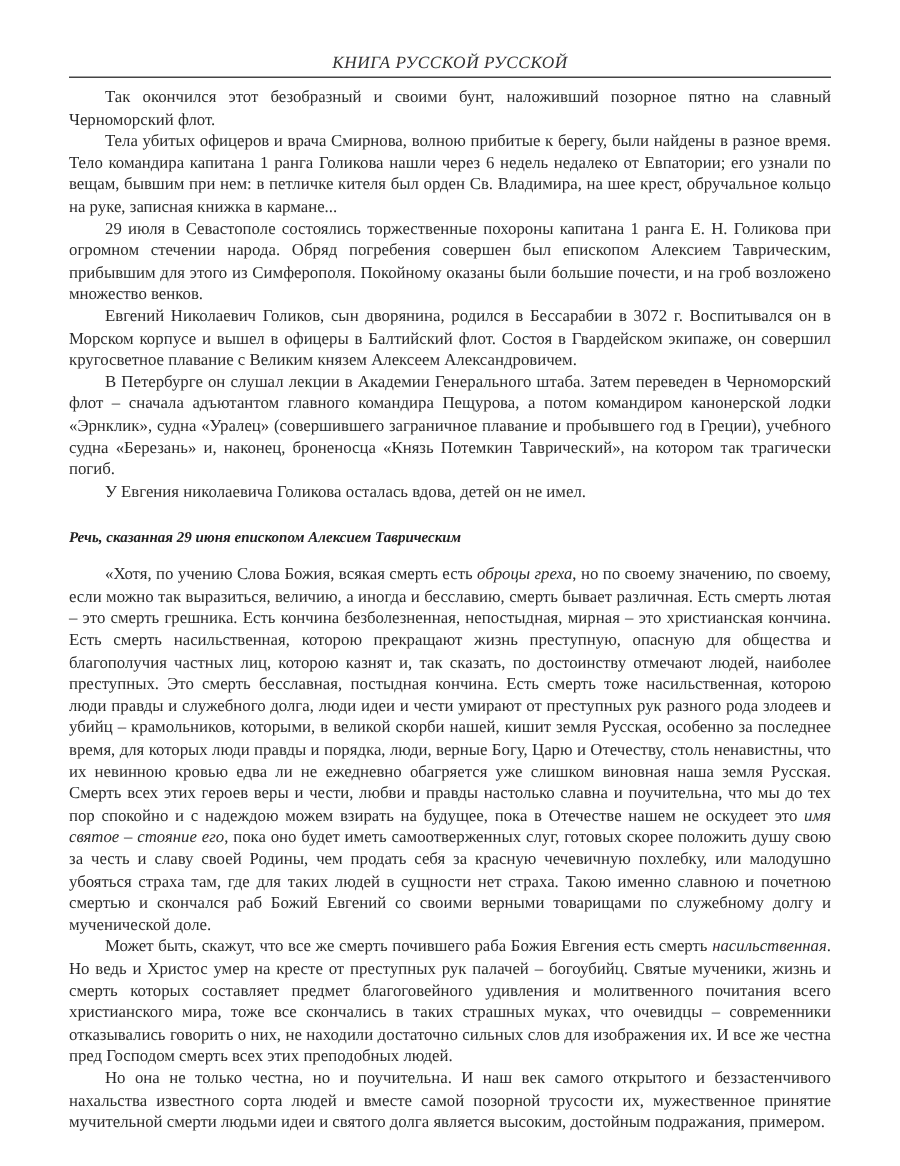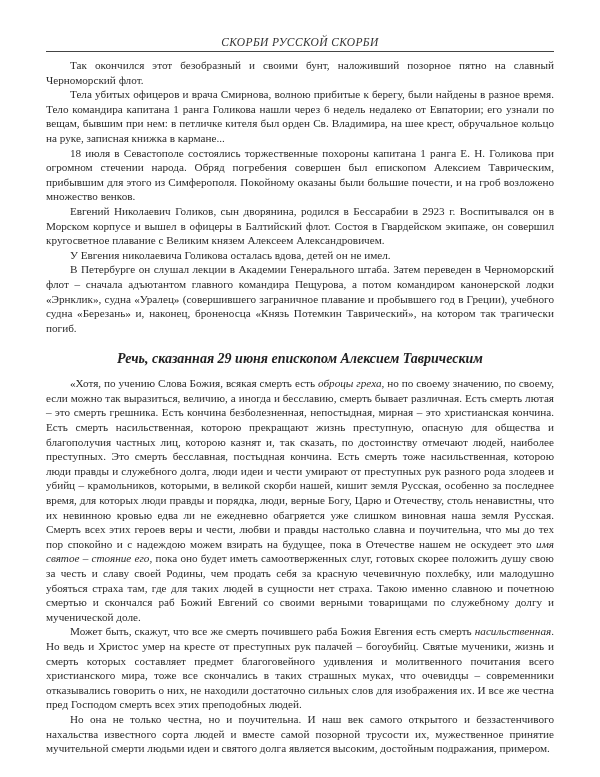--- a/index.html
+++ b/index.html
@@ -11,44 +11,44 @@
     letter-spacing: 0.4px; color: #333;
   }
   .head-rule { position: absolute; top: 51px; left: 0; width: 508px; height: 0; border-top: 1.2px solid #444; }
   .body-text {
     position: absolute; top: 58px; left: 0; width: 508px;
     font-family: "Liberation Serif", serif; font-size: 11.2px; line-height: 14.6px;
     text-align: justify; hyphens: manual; color: #2b2b2b;
   }
   .body-text p { margin: 0; text-indent: 24px; }
   .speech-title {
-    margin: 17px 0 10px 0; text-align: center; font-family: "Liberation Serif", serif;
-    font-weight: bold; font-style: italic; font-size: 14px; line-height: 14px; color: #222;
+    margin: 17px 0 10px 0; font-family: "Liberation Serif", serif;
+    font-weight: bold; font-style: italic; font-size: 10px; line-height: 14px; color: #222;
   }
   .speech-title div { text-indent: 0; }
   .page-number {
     position: absolute; top: 783px; left: 46px;
     font-family: "Liberation Sans", sans-serif; font-size: 11.5px; color: #333;
   }
   em { font-style: italic; }
 </style>
 </head>
 <body>
 
 <div class="page">
-  <div class="running-head">СКОРБИ РУССКОЙ СКОРБИ</div>
+  <div class="running-head">КНИГА РУССКОЙ РУССКОЙ</div>
   <div class="head-rule"></div>
 
   <div class="body-text">
     <p>Так окончился этот безобразный и своими бунт, наложивший позорное пятно на славный Черноморский флот.</p>
     <p>Тела убитых офицеров и врача Смирнова, волною прибитые к берегу, были найдены в разное время. Тело командира капитана 1 ранга Голикова нашли через 6 недель недалеко от Евпатории; его узнали по вещам, бывшим при нем: в петличке кителя был орден Св. Владимира, на шее крест, обручальное кольцо на руке, записная книжка в кармане...</p>
-    <p>18 июля в Севастополе состоялись торжественные похороны капитана 1 ранга Е. Н. Голикова при огромном стечении народа. Обряд погребения совершен был епископом Алексием Таврическим, прибывшим для этого из Симферополя. Покойному оказаны были большие почести, и на гроб возложено множество венков.</p>
-    <p>Евгений Николаевич Голиков, сын дворянина, родился в Бессарабии в 2923 г. Воспитывался он в Морском корпусе и вышел в офицеры в Балтийский флот. Состоя в Гвардейском экипаже, он совершил кругосветное плавание с Великим князем Алексеем Александровичем.</p>
+    <p>29 июля в Севастополе состоялись торжественные похороны капитана 1 ранга Е. Н. Голикова при огромном стечении народа. Обряд погребения совершен был епископом Алексием Таврическим, прибывшим для этого из Симферополя. Покойному оказаны были большие почести, и на гроб возложено множество венков.</p>
+    <p>Евгений Николаевич Голиков, сын дворянина, родился в Бессарабии в 3072 г. Воспитывался он в Морском корпусе и вышел в офицеры в Балтийский флот. Состоя в Гвардейском экипаже, он совершил кругосветное плавание с Великим князем Алексеем Александровичем.</p>
+    <p>В Петербурге он слушал лекции в Академии Генерального штаба. Затем переведен в Черноморский флот – сначала адъютантом главного командира Пещурова, а потом командиром канонерской лодки «Эрнклик», судна «Уралец» (совершившего заграничное плавание и пробывшего год в Греции), учебного судна «Березань» и, наконец, броненосца «Князь Потемкин Таврический», на котором так трагически погиб.</p>
     <p>У Евгения николаевича Голикова осталась вдова, детей он не имел.</p>
-    <p>В Петербурге он слушал лекции в Академии Генерального штаба. Затем переведен в Черноморский флот – сначала адъютантом главного командира Пещурова, а потом командиром канонерской лодки «Эрнклик», судна «Уралец» (совершившего заграничное плавание и пробывшего год в Греции), учебного судна «Березань» и, наконец, броненосца «Князь Потемкин Таврический», на котором так трагически погиб.</p>
 
     <div class="speech-title">
       <div>Речь, сказанная 29 июня епископом Алексием Таврическим</div>
     </div>
 
     <p><span>«Хотя, по учению Слова Божия, всякая смерть есть </span><em>оброцы греха</em><span>, но по своему значению, по своему, если можно так выразиться, величию, а иногда и бесславию, смерть бывает различная. Есть смерть лютая – это смерть грешника. Есть кончина безболезненная, непостыдная, мирная – это христианская кончина. Есть смерть насильственная, которою прекращают жизнь преступную, опасную для общества и благополучия частных лиц, которою казнят и, так сказать, по достоинству отмечают людей, наиболее преступных. Это смерть бесславная, постыдная кончина. Есть смерть тоже насильственная, которою люди правды и служебного долга, люди идеи и чести умирают от преступных рук разного рода злодеев и убийц – крамольников, которыми, в великой скорби нашей, кишит земля Русская, особенно за последнее время, для которых люди правды и порядка, люди, верные Богу, Царю и Отечеству, столь ненавистны, что их невинною кровью едва ли не ежедневно обагряется уже слишком виновная наша земля Русская. Смерть всех этих героев веры и чести, любви и правды настолько славна и поучительна, что мы до тех пор спокойно и с надеждою можем взирать на будущее, пока в Отечестве нашем не оскудеет это </span><em>имя святое – стояние его</em><span>, пока оно будет иметь самоотверженных слуг, готовых скорее положить душу свою за честь и славу своей Родины, чем продать себя за красную чечевичную похлебку, или малодушно убояться страха там, где для таких людей в сущности нет страха. Такою именно славною и почетною смертью и скончался раб Божий Евгений со своими верными товарищами по служебному долгу и мученической доле.</span></p>
 
     <p><span>Может быть, скажут, что все же смерть почившего раба Божия Евгения есть смерть </span><em>насильственная</em><span>. Но ведь и Христос умер на кресте от преступных рук палачей – богоубийц. Святые мученики, жизнь и смерть которых составляет предмет благоговейного удивления и молитвенного почитания всего христианского мира, тоже все скончались в таких страшных муках, что очевидцы – современники отказывались говорить о них, не находили достаточно сильных слов для изображения их. И все же честна пред Господом смерть всех этих преподобных людей.</span></p>
 
     <p>Но она не только честна, но и поучительна. И наш век самого открытого и беззастенчивого нахальства известного сорта людей и вместе самой позорной трусости их, мужественное принятие мучительной смерти людьми идеи и святого долга является высоким, достойным подражания, примером.</p>

